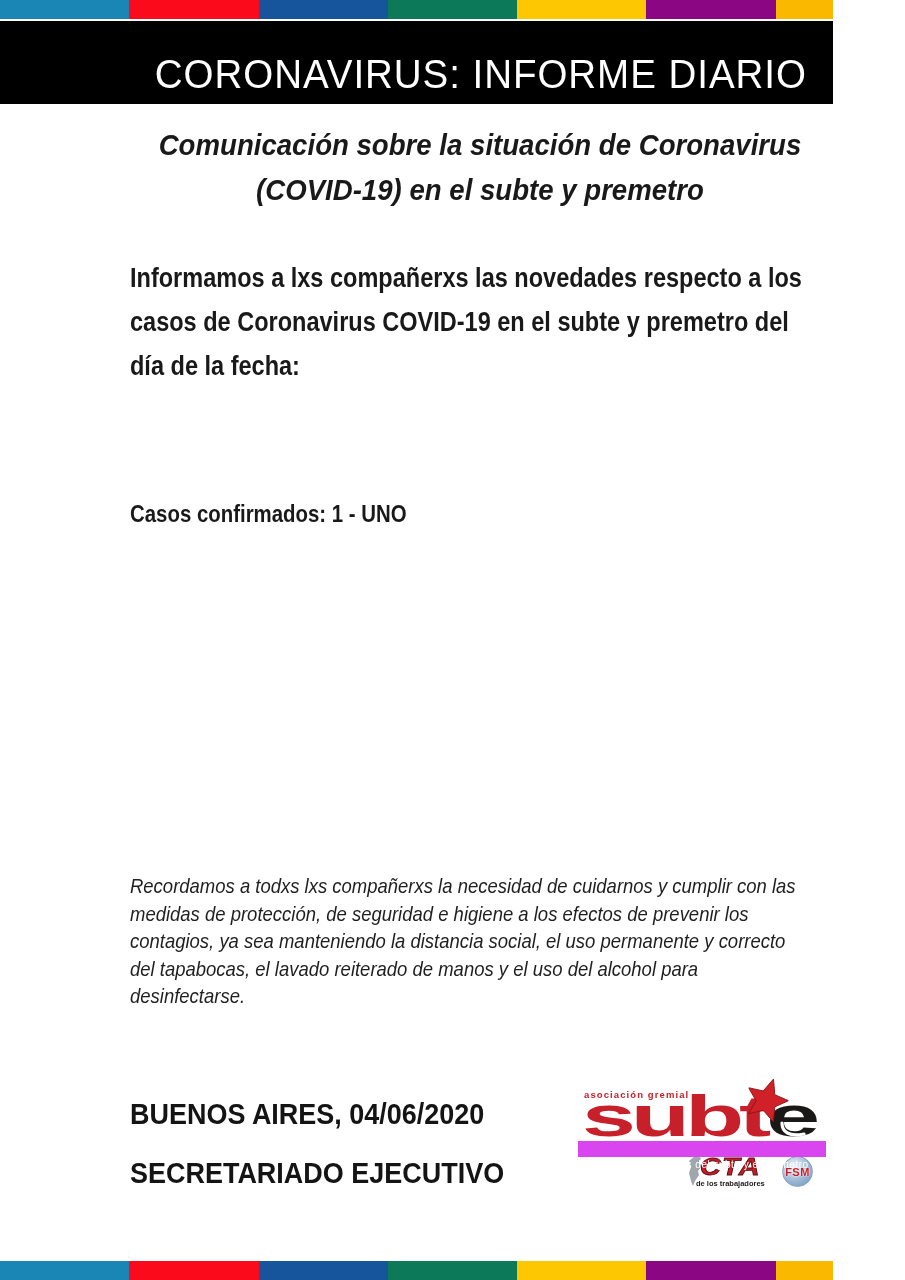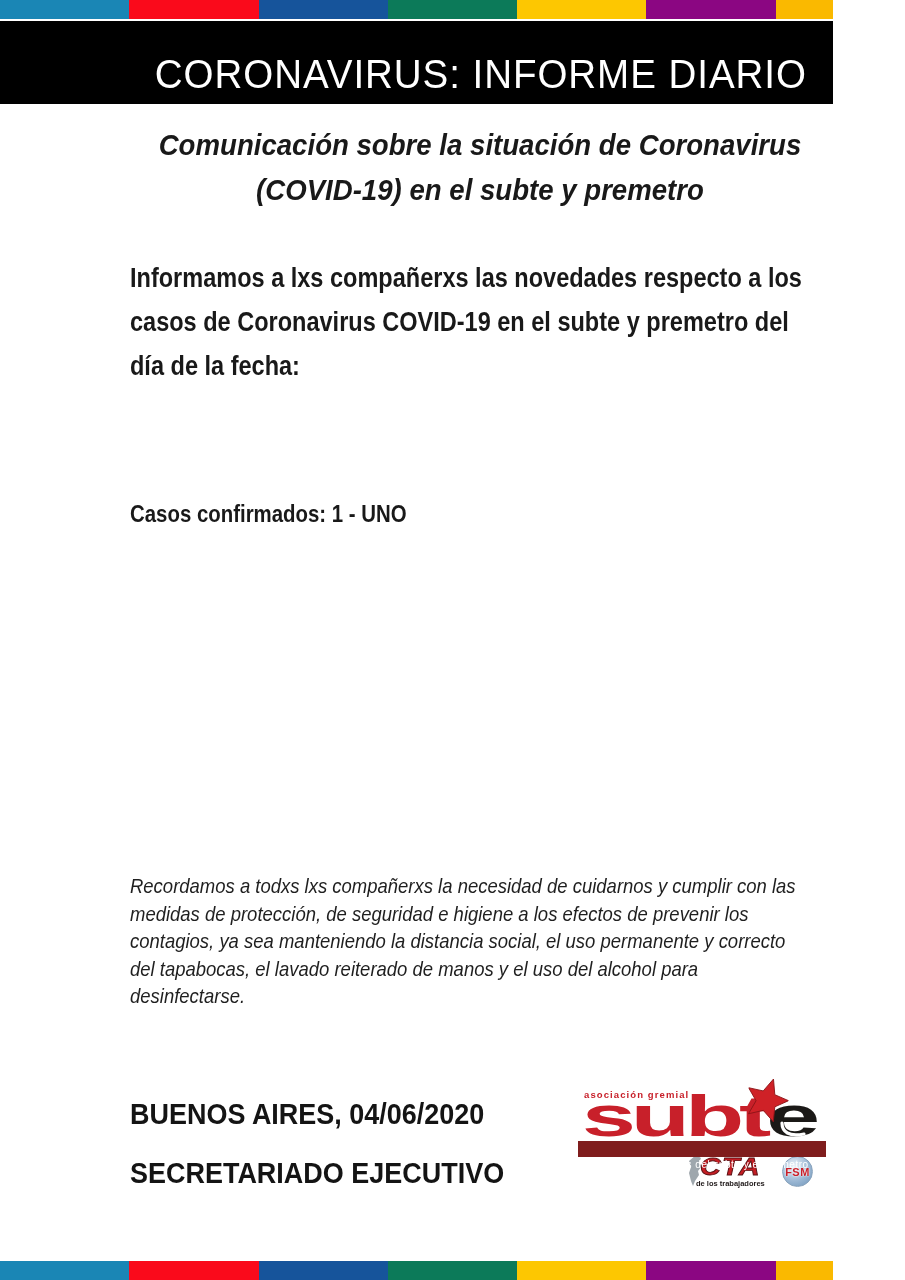--- a/index.html
+++ b/index.html
@@ -178,21 +178,21 @@
     left: 202px;
     top: 36px;
     z-index: 2;
   }
   .logo-bar {
     position: absolute;
     left: 0;
     top: 56px;
     width: 248px;
     height: 16px;
-    background: #7f1d1d;
+    background: #d946ef;
     color: #ffffff;
     font-size: 10px;
     font-weight: normal;
     letter-spacing: 0.5px;
     line-height: 16px;
     text-align: center;
     white-space: pre;
     z-index: 4;
   }
   .cta {

